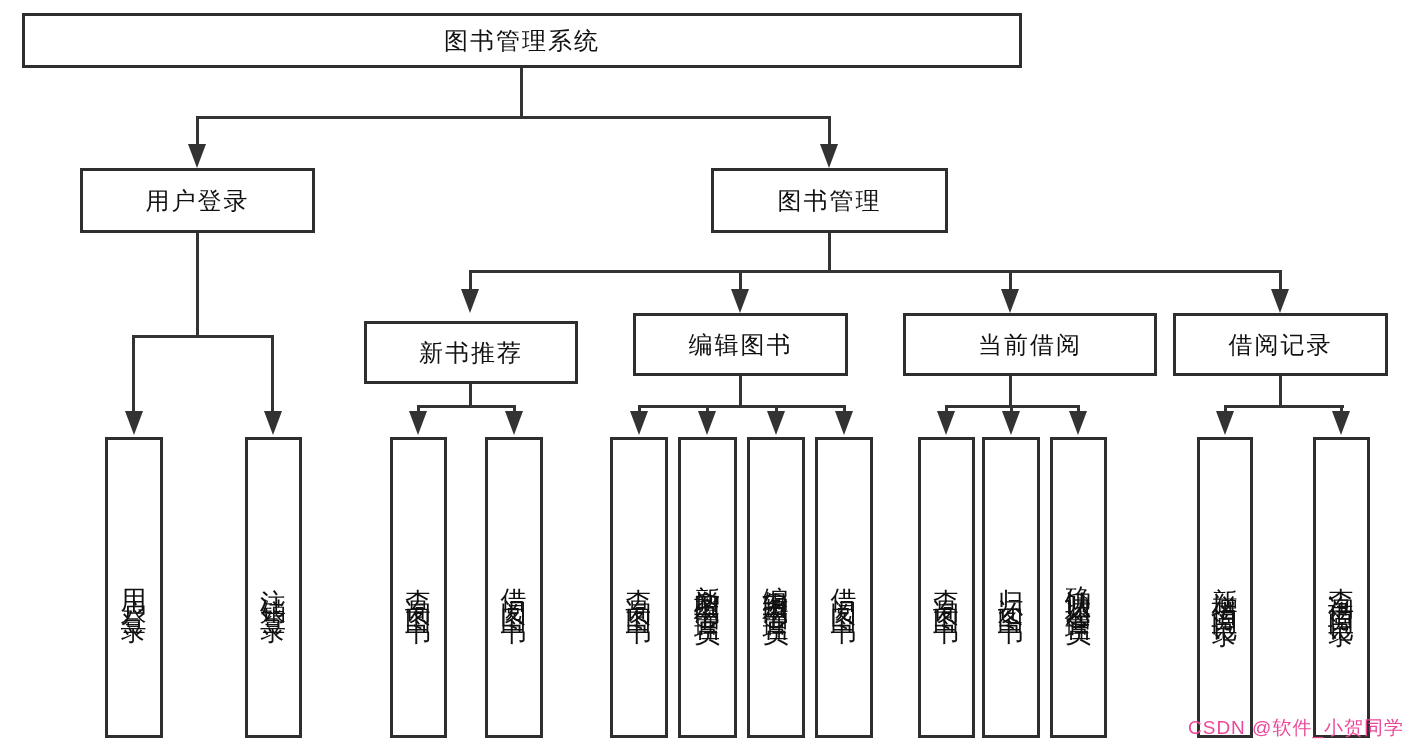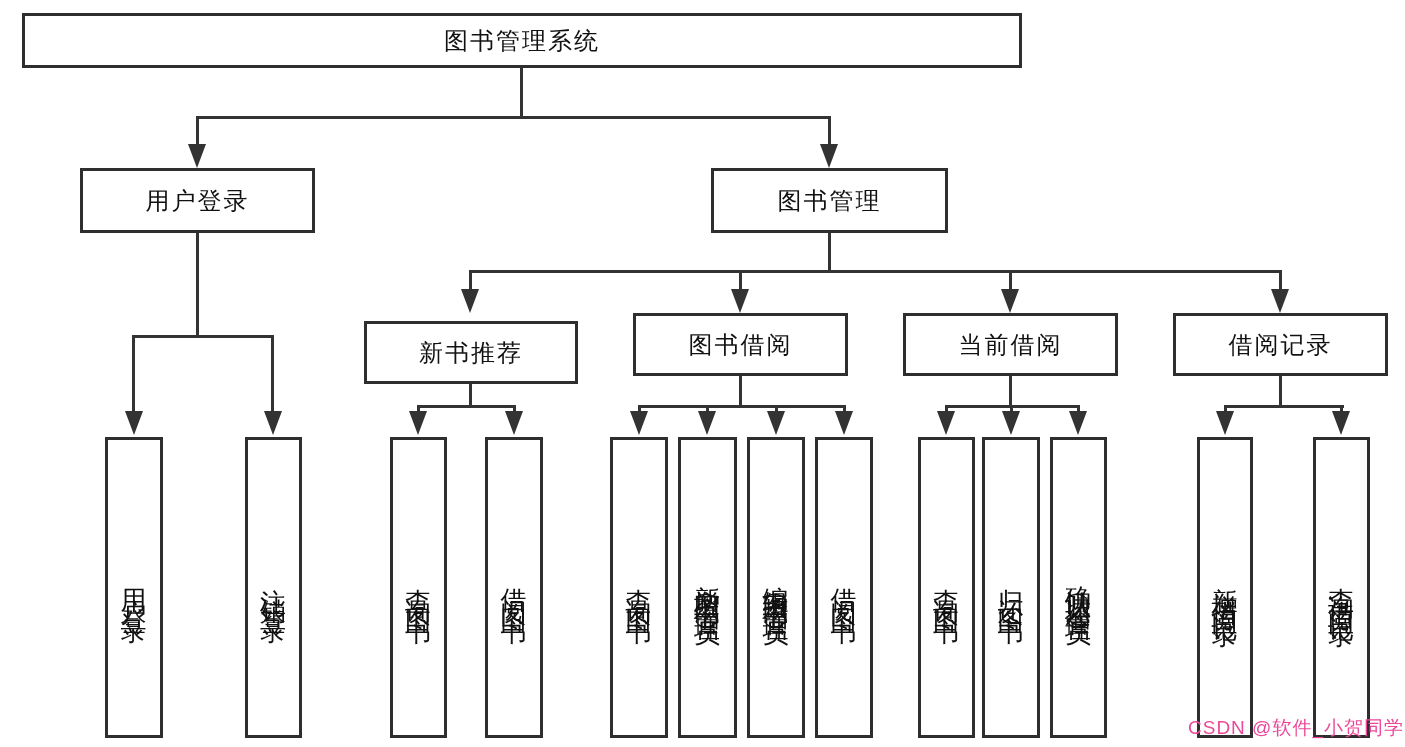--- a/index.html
+++ b/index.html
@@ -103,23 +103,23 @@
     <span class="hlabel">用户登录</span>
   </div>
   <div class="box" style="left:711px;top:168px;width:237px;height:65px;">
     <span class="hlabel">图书管理</span>
   </div>
 
   <div class="box" style="left:364px;top:313px;width:214px;height:63px;margin-top:8px;">
     <span class="hlabel">新书推荐</span>
   </div>
   <div class="box" style="left:633px;top:313px;width:215px;height:63px;">
-    <span class="hlabel">图书借阅</span>
+    <span class="hlabel">编辑图书</span>
   </div>
-  <div class="box" style="left:903px;top:313px;width:215px;height:63px;">
+  <div class="box" style="left:903px;top:313px;width:254px;height:63px;">
     <span class="hlabel">当前借阅</span>
   </div>
   <div class="box" style="left:1173px;top:313px;width:215px;height:63px;">
     <span class="hlabel">借阅记录</span>
   </div>
 
   <div class="box leaf" style="left:105px;top:437px;width:58px;height:301px;">
     <span class="vtext">用户登录</span>
   </div>
   <div class="box leaf" style="left:245px;top:437px;width:57px;height:301px;">

